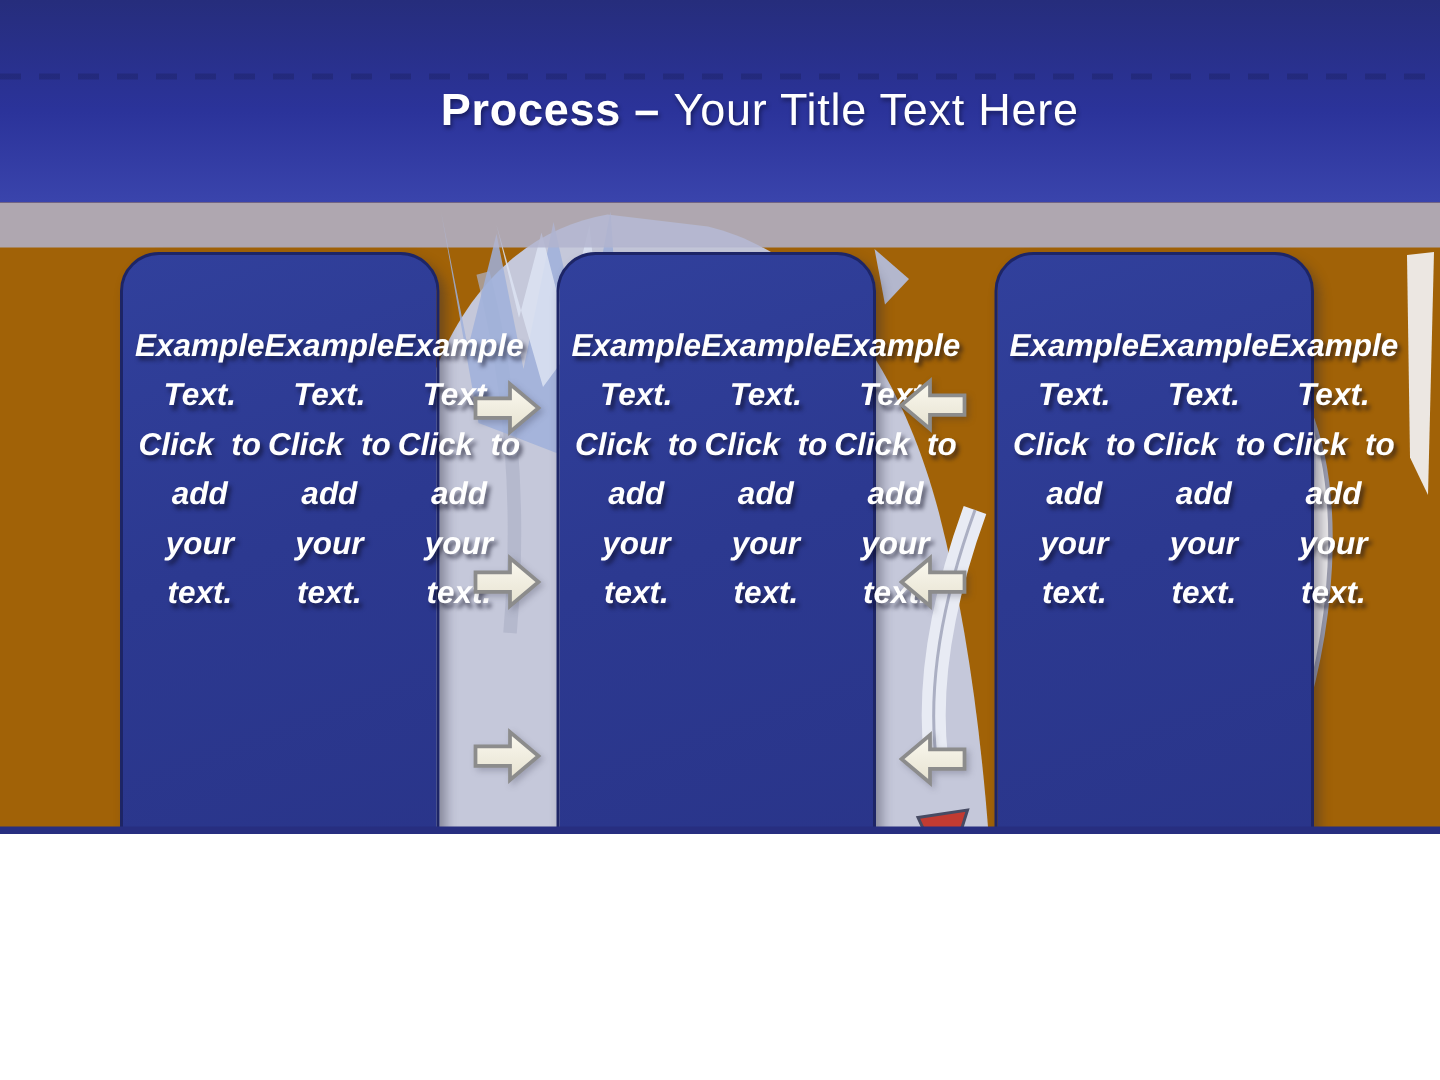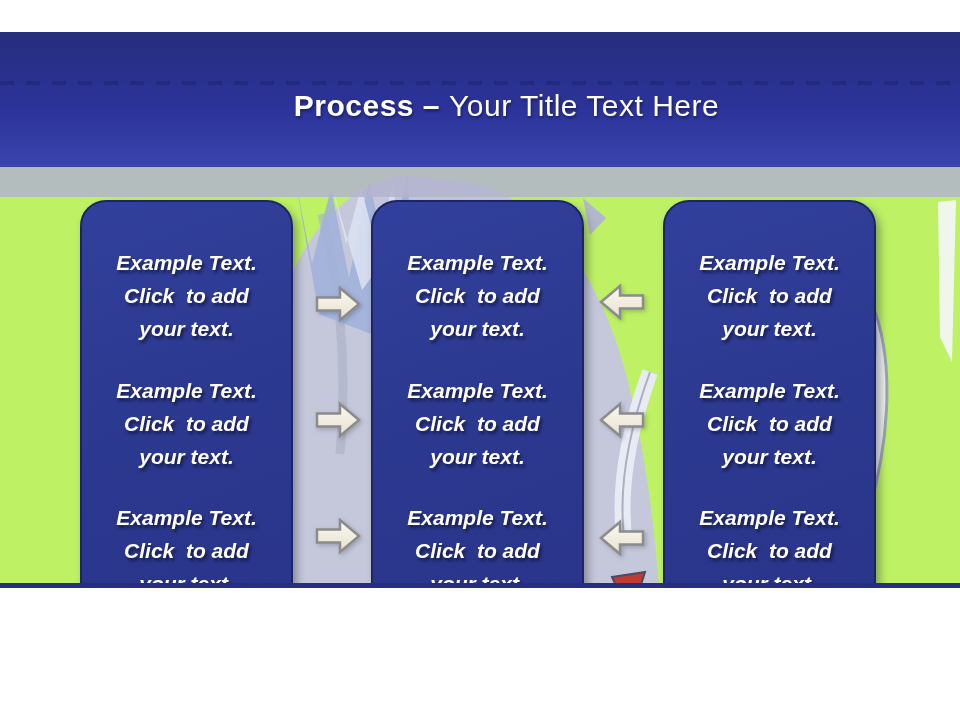--- a/index.html
+++ b/index.html
@@ -1,17 +1,17 @@
 <!DOCTYPE html>
 <html><head>
 <meta charset="utf-8">
 <style>
   html,body{margin:0;padding:0;}
   body{width:960px;height:720px;overflow:hidden;font-family:"Liberation Sans",sans-serif;}
-  .slide{position:relative;width:960px;height:556px;background:#bef264;overflow:hidden;margin-top:32px;}
+  .slide{position:relative;width:960px;height:556px;background:#a16207;overflow:hidden;}
 
   
   .header{position:absolute;left:0;top:0;width:960px;height:135px;
     background:linear-gradient(180deg,#262d7c 0%,#2b339a 55%,#3a44ac 100%);
     display:flex;align-items:center;justify-content:center;z-index:5;}
   .header .texture{position:absolute;left:0;top:49px;width:100%;height:4px;opacity:.35;
     background:repeating-linear-gradient(90deg,rgba(8,10,40,.55) 0 14px,transparent 14px 26px);}
   .title{color:#ffffff;font-size:30px;letter-spacing:.5px;padding-top:12px;
     text-shadow:1px 2px 3px rgba(0,0,20,.45);white-space:pre;}
   .title .bold{font-weight:700;}
@@ -25,21 +25,21 @@
   .footer{position:absolute;left:0;bottom:0;width:960px;height:5px;background:#272e80;z-index:5;}
 
   
   .bg-art{position:absolute;left:0;top:0;z-index:1;}
 
   
   .pbox{position:absolute;top:168px;width:213px;height:440px;box-sizing:border-box;
     background:linear-gradient(160deg,#31409c 0%,#2c3990 45%,#293489 100%);
     border:2px solid #1d2566;border-radius:26px;
     box-shadow:4px 5px 8px rgba(40,40,60,.4);
-    display:flex;flex-direction:column;justify-content:space-between;
+    display:flex;flex-direction:row;justify-content:space-between;
     padding:44px 8px 38px;z-index:4;}
   .pbox.left{left:80px;}
   .pbox.mid{left:371px;}
   .pbox.right{left:663px;}
   .ptext{color:#ffffff;font-size:21px;line-height:33px;font-style:italic;font-weight:600;
     text-align:center;white-space:pre-wrap;
     text-shadow:2px 3px 3px rgba(10,10,30,.6);}
 
   
   .arrow{position:absolute;width:46px;height:38px;z-index:4;

